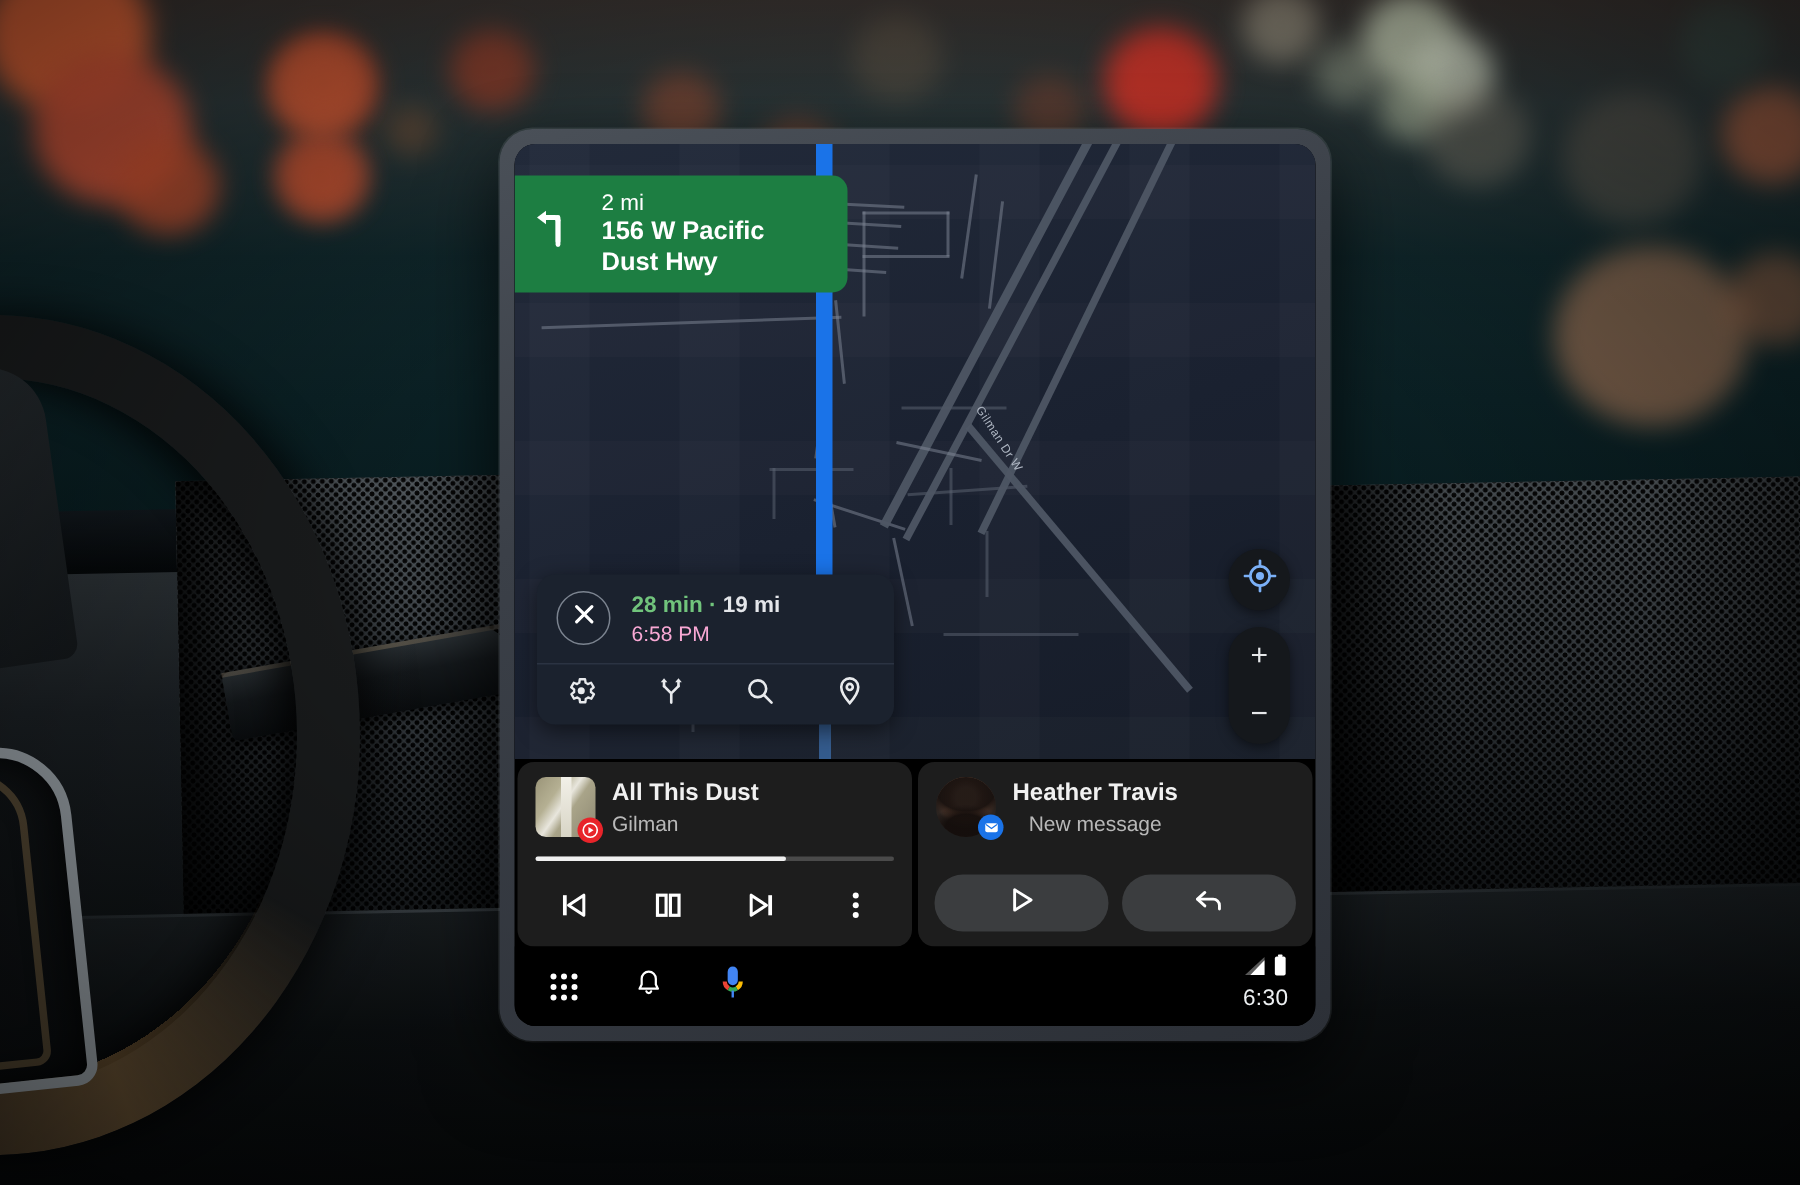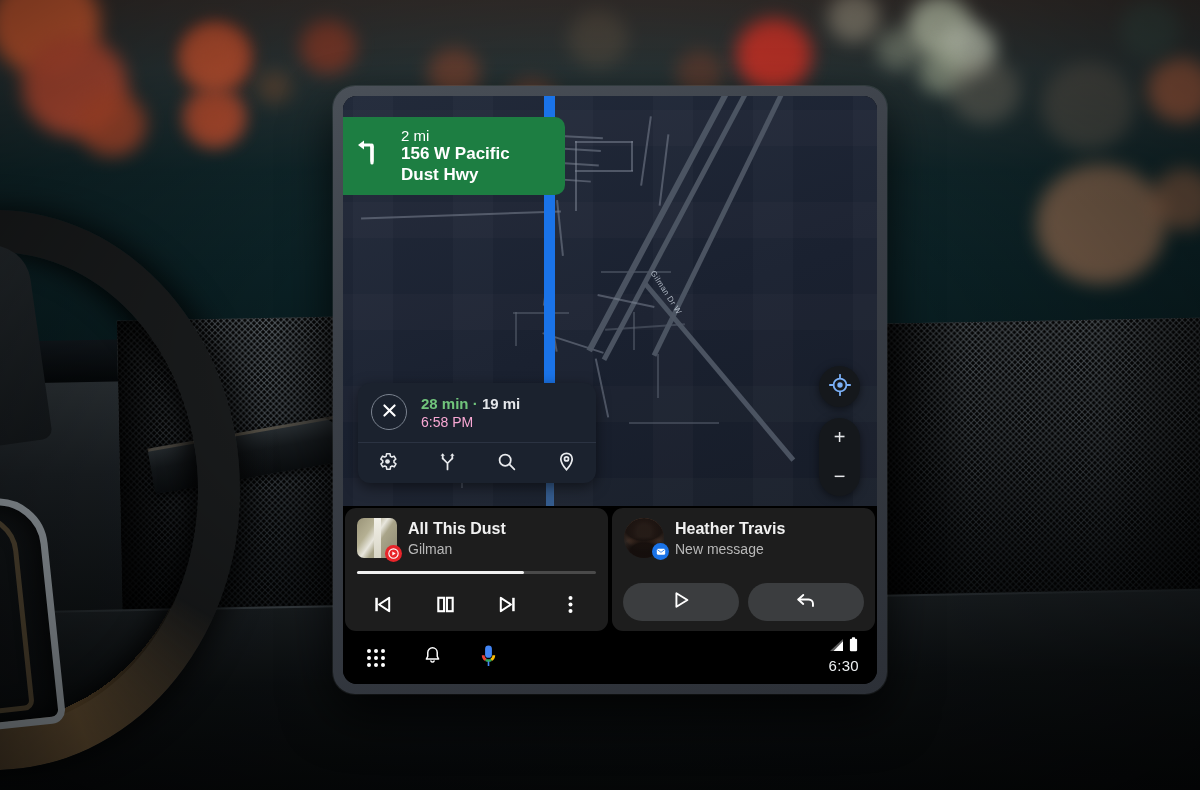--- a/index.html
+++ b/index.html
@@ -139,21 +139,21 @@
   .app-badge { position:absolute; right:-5px; bottom:-4px; width:17px; height:17px;
     border-radius:50%; background:#e8242a; display:flex; align-items:center; justify-content:center; }
   .media-title { color:#f1f1f1; font-size:16px; font-weight:bold; line-height:1.2; }
   .media-artist { color:#b8b8b8; font-size:14px; margin-top:3px; }
   .progress { position:absolute; left:12px; right:12px; top:63px; height:3px; background:#4a4a4a; border-radius:2px; }
   .progress-fill { height:100%; background:#f0f0f0; border-radius:2px; }
   .media-ctrls { position:absolute; left:0; right:0; top:76px; height:44px;
     display:flex; align-items:center; justify-content:space-around; padding:0 6px; }
   .mc { width:40px; height:40px; display:flex; align-items:center; justify-content:center; }
 
-  .msg-head { display:flex; align-items:center; gap:11px; }
+  .msg-head { display:flex; align-items:center; gap:11px;text-align:center; }
   .avatar { width:40px; height:40px; border-radius:50%; flex:0 0 auto; position:relative;
     background:radial-gradient(circle at 50% 34%, #d5a184 0 20%, #8a5c44 34%, #2c2420 62%, #1f1a18 100%); }
   .avatar-hair { position:absolute; inset:0; border-radius:50%;
     background:radial-gradient(ellipse 58% 40% at 50% 86%, rgba(20,14,12,.95) 0 60%, rgba(0,0,0,0) 100%),
                radial-gradient(ellipse 95% 70% at 50% 20%, rgba(22,16,14,.92) 0 52%, rgba(0,0,0,0) 72%); }
   .msg-badge { position:absolute; right:-5px; bottom:-2px; width:17px; height:17px;
     border-radius:50%; background:#1a73e8; display:flex; align-items:center; justify-content:center; }
   .msg-name { color:#f1f1f1; font-size:16px; font-weight:bold; line-height:1.2; }
   .msg-sub { color:#b8b8b8; font-size:14px; margin-top:3px; }
   .msg-actions { position:absolute; left:11px; right:11px; bottom:10px; height:38px; display:flex; gap:9px; }

